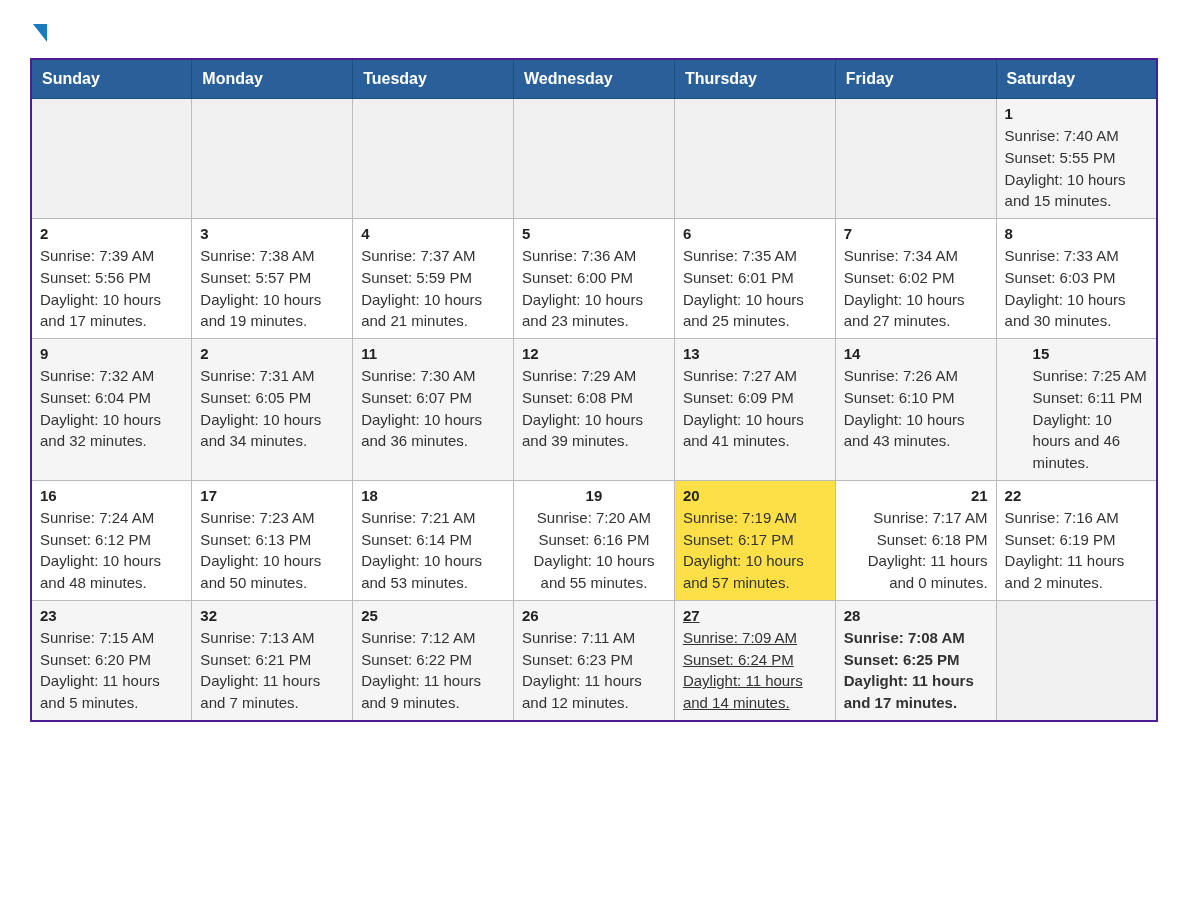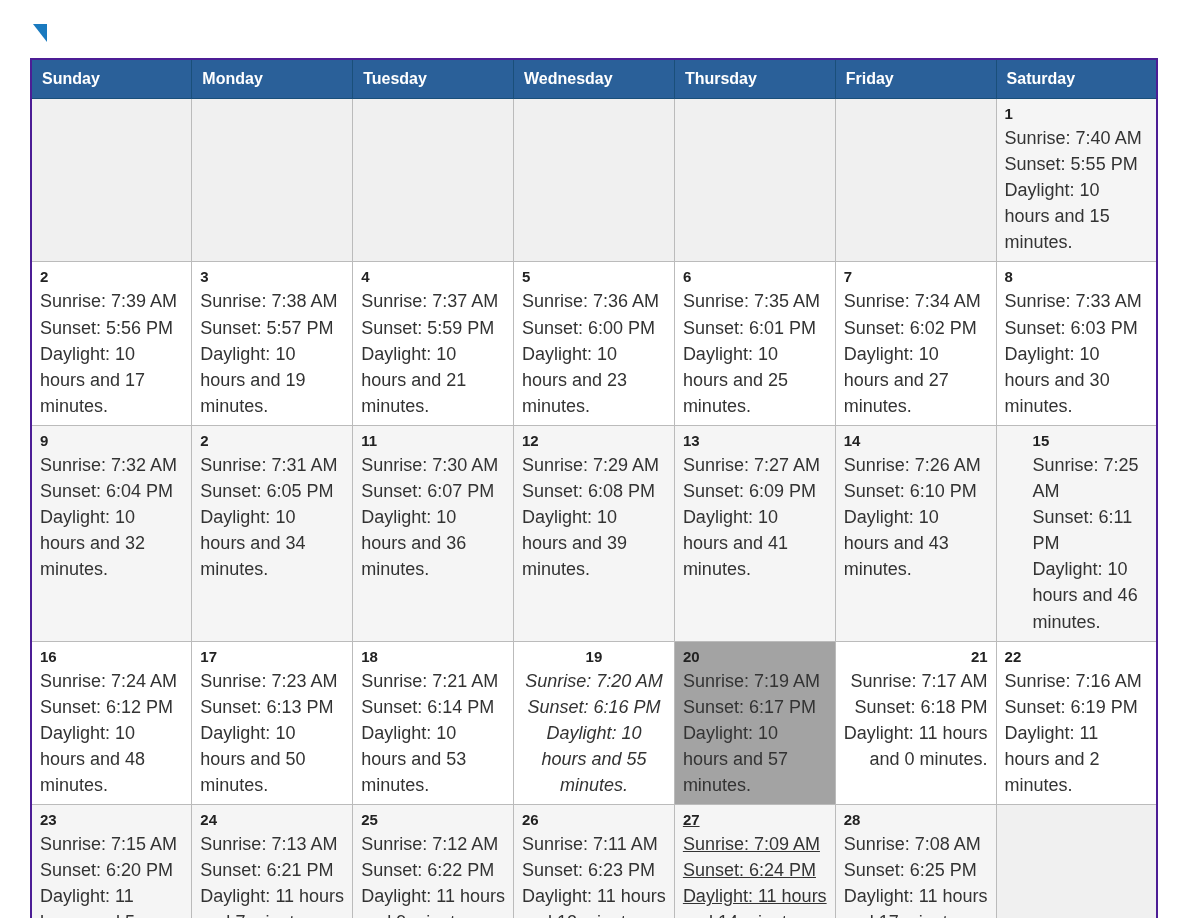--- a/index.html
+++ b/index.html
@@ -93,21 +93,21 @@
       background: #fff;
     }
     .day-number {
       font-size: 15px;
       font-weight: bold;
       color: #222;
       display: block;
       margin-bottom: 3px;
     }
     .day-info {
-      font-size: 18px;
+      font-size: 15px;
       color: #333;
       line-height: 1.45;
     }
     .empty-cell {
       background: #f0f0f0 !important;
     }
   </style>
 </head>
 <body>
 
@@ -254,25 +254,25 @@
 Daylight: 10 hours and 50 minutes.</div>
         </td>
         <td style="background: rgb(255, 255, 255);">
           <span class="day-number">18</span>
           <div class="day-info" style="white-space: pre-line;">Sunrise: 7:21 AM
 Sunset: 6:14 PM
 Daylight: 10 hours and 53 minutes.</div>
         </td>
         <td style="background: rgb(255, 255, 255); text-align: center;">
           <span class="day-number">19</span>
-          <div class="day-info" style="white-space: pre-line; font-style: italic;">Sunrise: 7:20 AM
+          <div class="day-info" style="white-space: pre-line;">Sunrise: 7:20 AM
 Sunset: 6:16 PM
 Daylight: 10 hours and 55 minutes.</div>
         </td>
-        <td style="background: #a3a3a3;">
+        <td style="background: #fde047;">
           <span class="day-number">20</span>
           <div class="day-info" style="white-space: pre-line;">Sunrise: 7:19 AM
 Sunset: 6:17 PM
 Daylight: 10 hours and 57 minutes.</div>
         </td>
         <td style="background: rgb(255, 255, 255); text-align: right;">
           <span class="day-number">21</span>
           <div class="day-info" style="white-space: pre-line;">Sunrise: 7:17 AM
 Sunset: 6:18 PM
 Daylight: 11 hours and 0 minutes.</div>
@@ -285,21 +285,21 @@
         </td>
       </tr>
       <tr>
         <td style="background: rgb(245, 245, 245);">
           <span class="day-number">23</span>
           <div class="day-info" style="white-space: pre-line;">Sunrise: 7:15 AM
 Sunset: 6:20 PM
 Daylight: 11 hours and 5 minutes.</div>
         </td>
         <td style="background: rgb(245, 245, 245);">
-          <span class="day-number">24</span>
+          <span class="day-number">32</span>
           <div class="day-info" style="white-space: pre-line;">Sunrise: 7:13 AM
 Sunset: 6:21 PM
 Daylight: 11 hours and 7 minutes.</div>
         </td>
         <td style="background: rgb(245, 245, 245);">
           <span class="day-number">25</span>
           <div class="day-info" style="white-space: pre-line;">Sunrise: 7:12 AM
 Sunset: 6:22 PM
 Daylight: 11 hours and 9 minutes.</div>
         </td>
@@ -310,20 +310,20 @@
 Daylight: 11 hours and 12 minutes.</div>
         </td>
         <td style="background: rgb(245, 245, 245); text-decoration: underline;">
           <span class="day-number">27</span>
           <div class="day-info" style="white-space: pre-line;">Sunrise: 7:09 AM
 Sunset: 6:24 PM
 Daylight: 11 hours and 14 minutes.</div>
         </td>
         <td style="background: rgb(245, 245, 245);">
           <span class="day-number">28</span>
-          <div class="day-info" style="white-space: pre-line;">Sunrise: 7:08 AM
+          <div class="day-info" style="white-space: pre-line; font-weight: bold;">Sunrise: 7:08 AM
 Sunset: 6:25 PM
 Daylight: 11 hours and 17 minutes.</div>
         </td>
         <td class="empty-cell"></td>
       </tr>
     </tbody>
 </table>
 
 </body></html>

